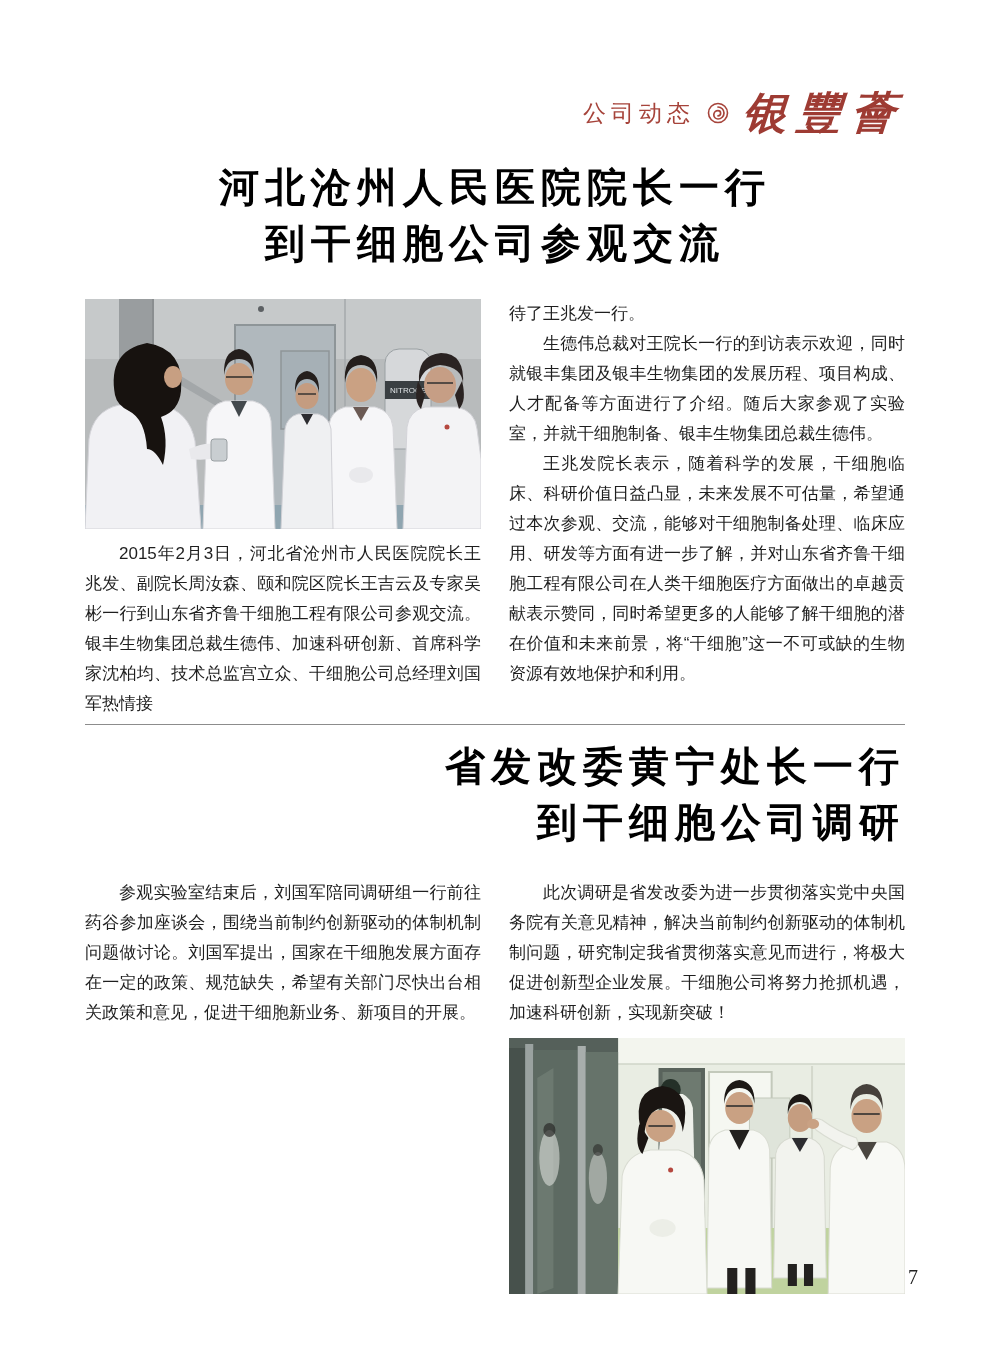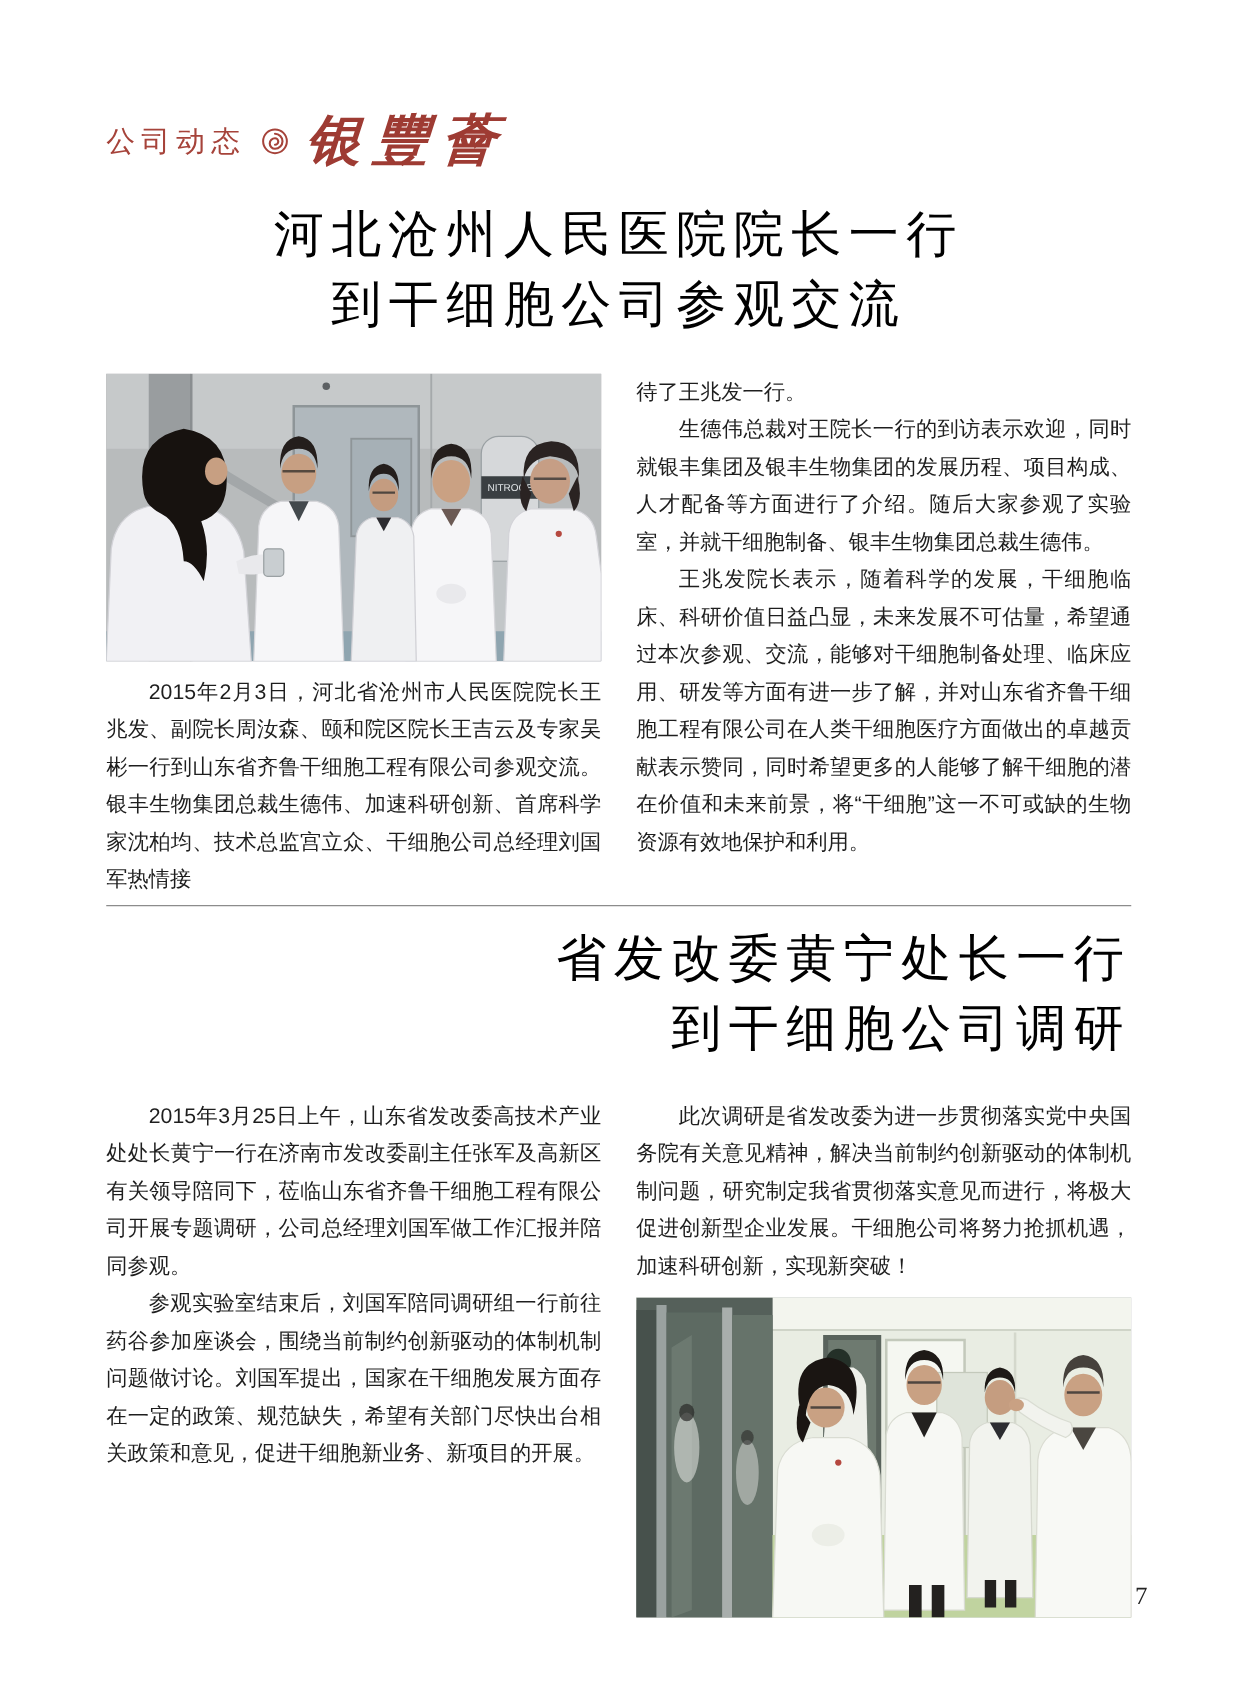--- a/index.html
+++ b/index.html
@@ -13,20 +13,21 @@
   }
   .content{
     position:absolute;
     left:85px;top:0;
     width:820px;
   }
   
   .page-header{
     margin-top:86px;
     display:flex;
+    justify-content:flex-end;
     align-items:center;
     height:54px;
   }
   .section-label{
     font-size:23px;
     letter-spacing:5px;
     color:#a6433a;
     margin-right:12px;
     font-family:"Liberation Sans",sans-serif;
   }
@@ -42,21 +43,21 @@
     font-size:44px;
     letter-spacing:10px;
     color:#9e3b33;
     line-height:1;
     transform:skewX(-4deg);
   }
   
   .article-title{
     text-align:center;
     font-family:"Liberation Serif",serif;
-    font-weight:normal;
+    font-weight:bold;
     color:#000;
     font-size:40px;
     line-height:56px;
     letter-spacing:6px;
   }
   .title-1{margin-top:20px;}
   .title-2{margin-top:14px;text-align:right;}
   
   .cols{
     display:flex;
@@ -184,21 +185,20 @@
 
   <hr class="divider">
 
   <h1 class="article-title title-2">
     <span>省发改委黄宁处长一行</span><br>
     <span>到干细胞公司调研</span>
   </h1>
 
   <div class="cols cols-2">
     <div class="col">
-      <p class="body-par indent">2015年3月25日上午，山东省发改委高技术产业处处长黄宁一行在济南市发改委副主任张军及高新区有关领导陪同下，莅临山东省齐鲁干细胞工程有限公司开展专题调研，公司总经理刘国军做工作汇报并陪同参观。</p>
       <p class="body-par indent">参观实验室结束后，刘国军陪同调研组一行前往药谷参加座谈会，围绕当前制约创新驱动的体制机制问题做讨论。刘国军提出，国家在干细胞发展方面存在一定的政策、规范缺失，希望有关部门尽快出台相关政策和意见，促进干细胞新业务、新项目的开展。</p>
     </div>
     <div class="col">
       <p class="body-par indent">此次调研是省发改委为进一步贯彻落实党中央国务院有关意见精神，解决当前制约创新驱动的体制机制问题，研究制定我省贯彻落实意见而进行，将极大促进创新型企业发展。干细胞公司将努力抢抓机遇，加速科研创新，实现新突破！</p>
 
       <svg class="photo photo-2" viewBox="0 0 392 256" preserveAspectRatio="none" role="img" aria-label="调研组成员身穿白大褂在绿色地面的实验室走廊内隔窗参观，右侧年长人员抬手讲解指引">
         <rect x="0" y="0" width="392" height="256" fill="#e9ede3"></rect>
         <rect x="0" y="0" width="392" height="26" fill="#f3f5ee"></rect>
         <line x1="0" y1="26" x2="392" y2="26" stroke="#cfd4c8" stroke-width="1.5"></line>
 

